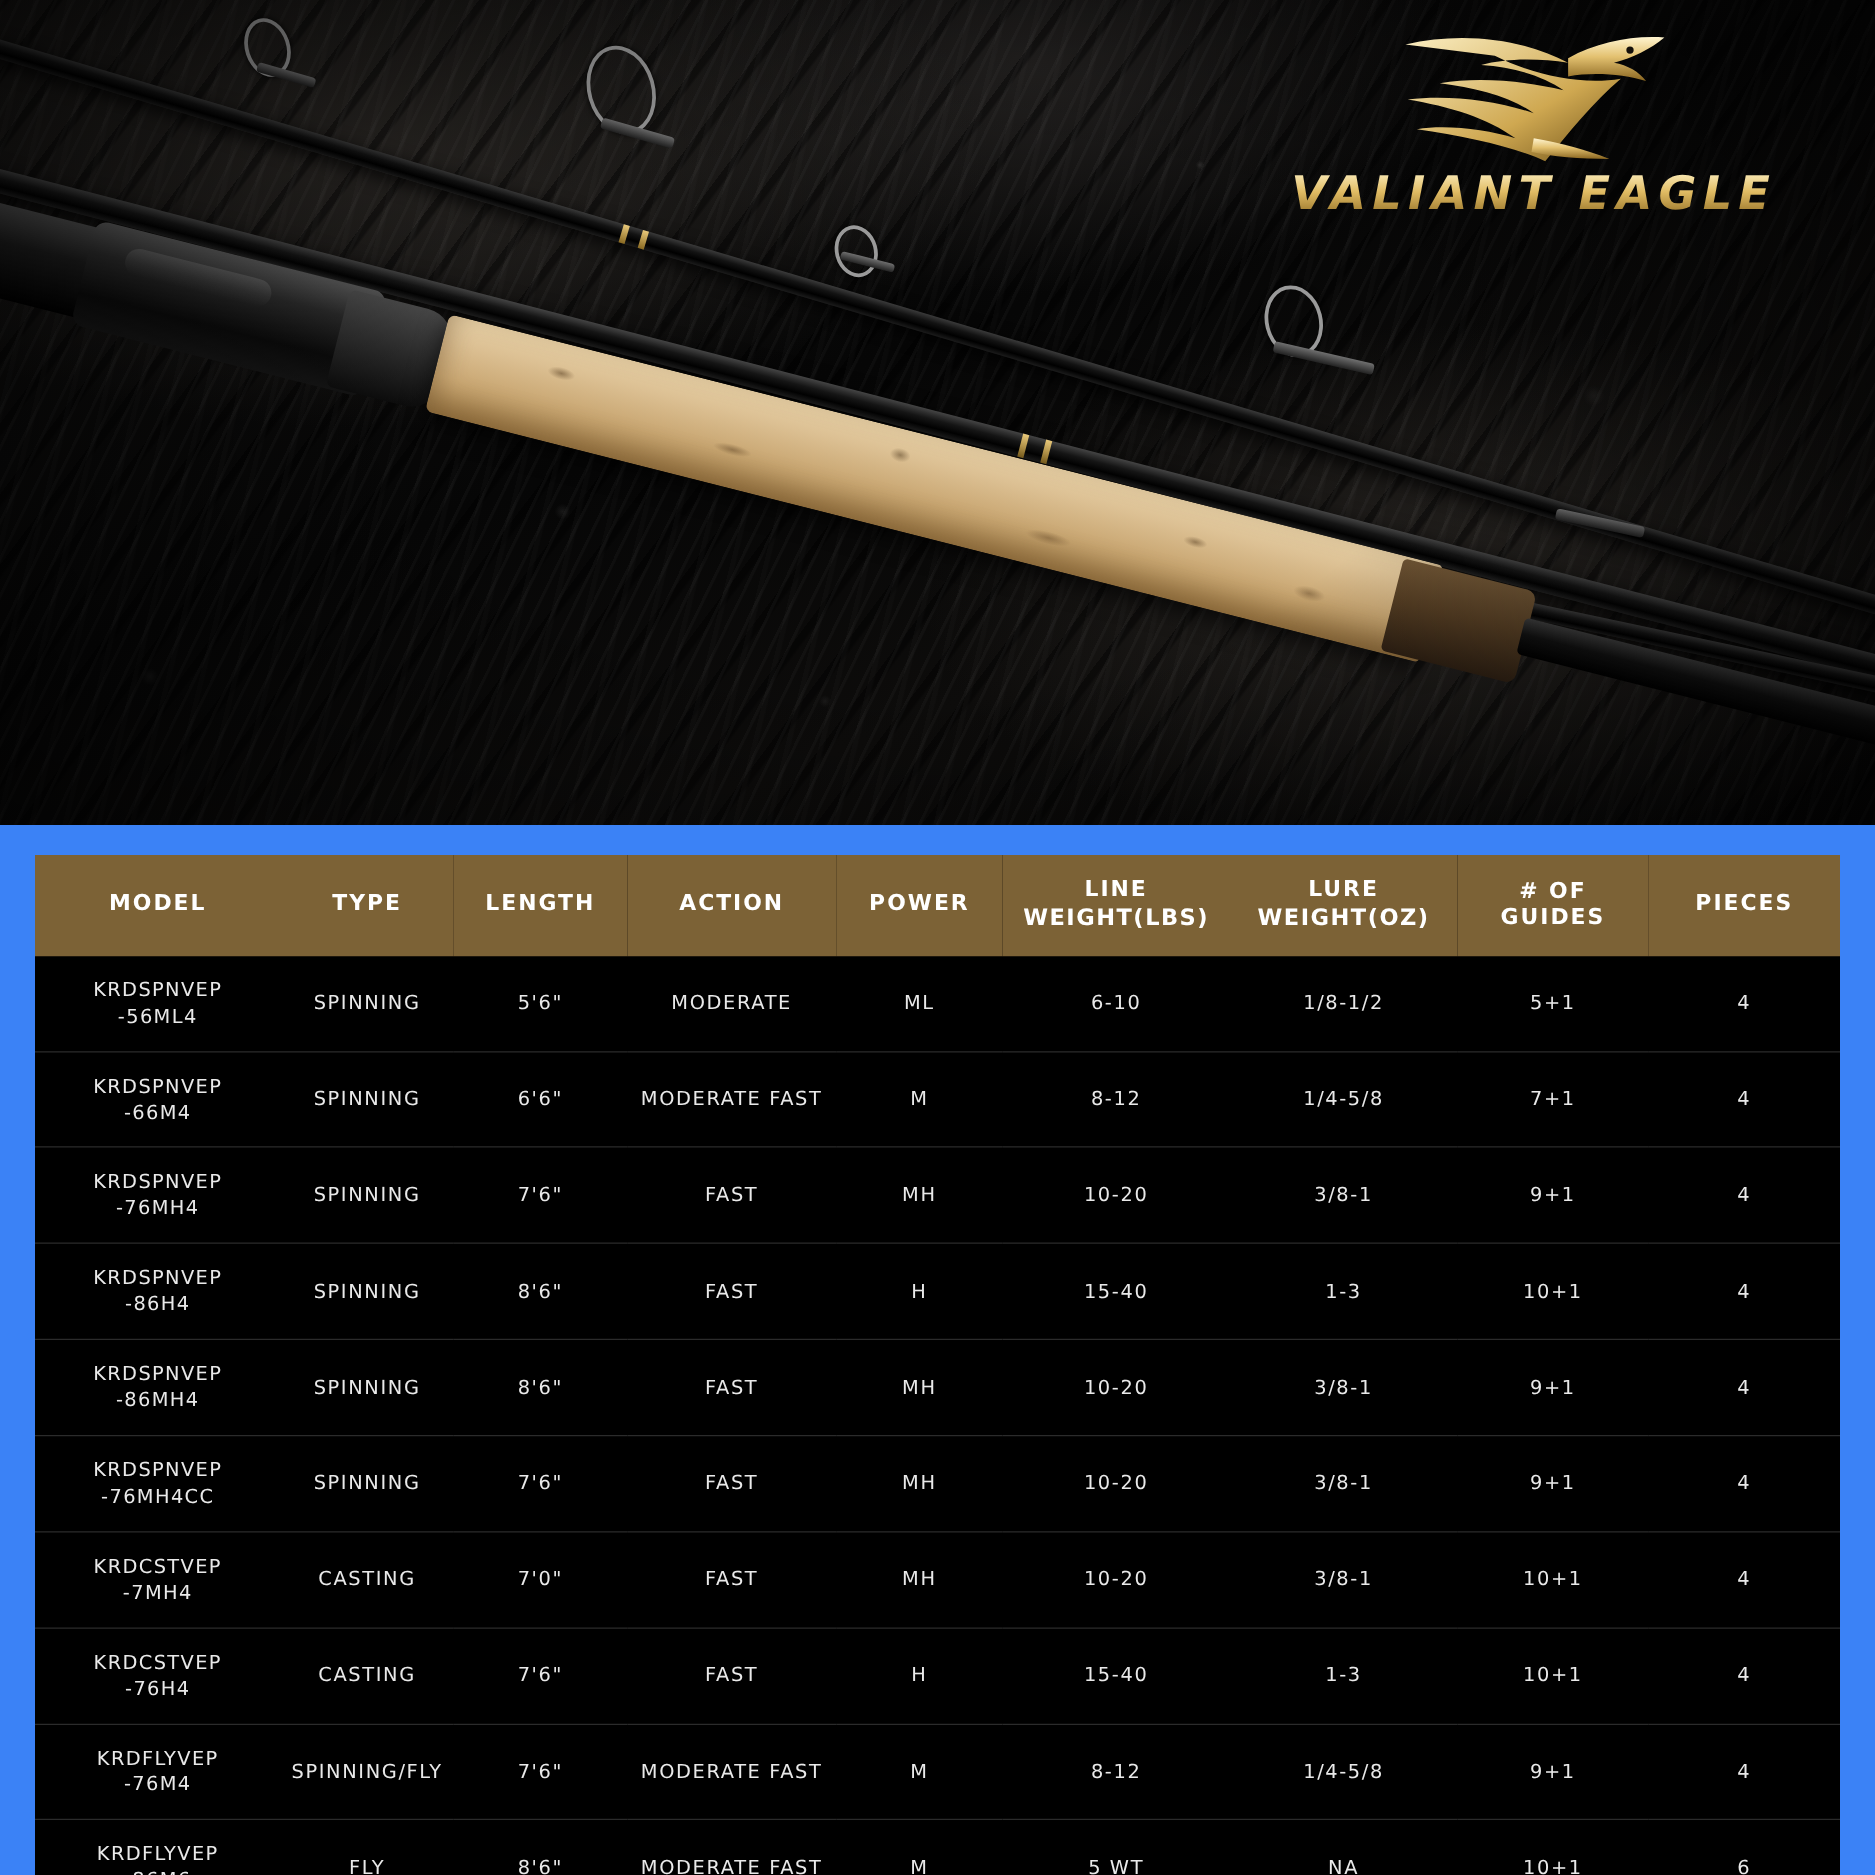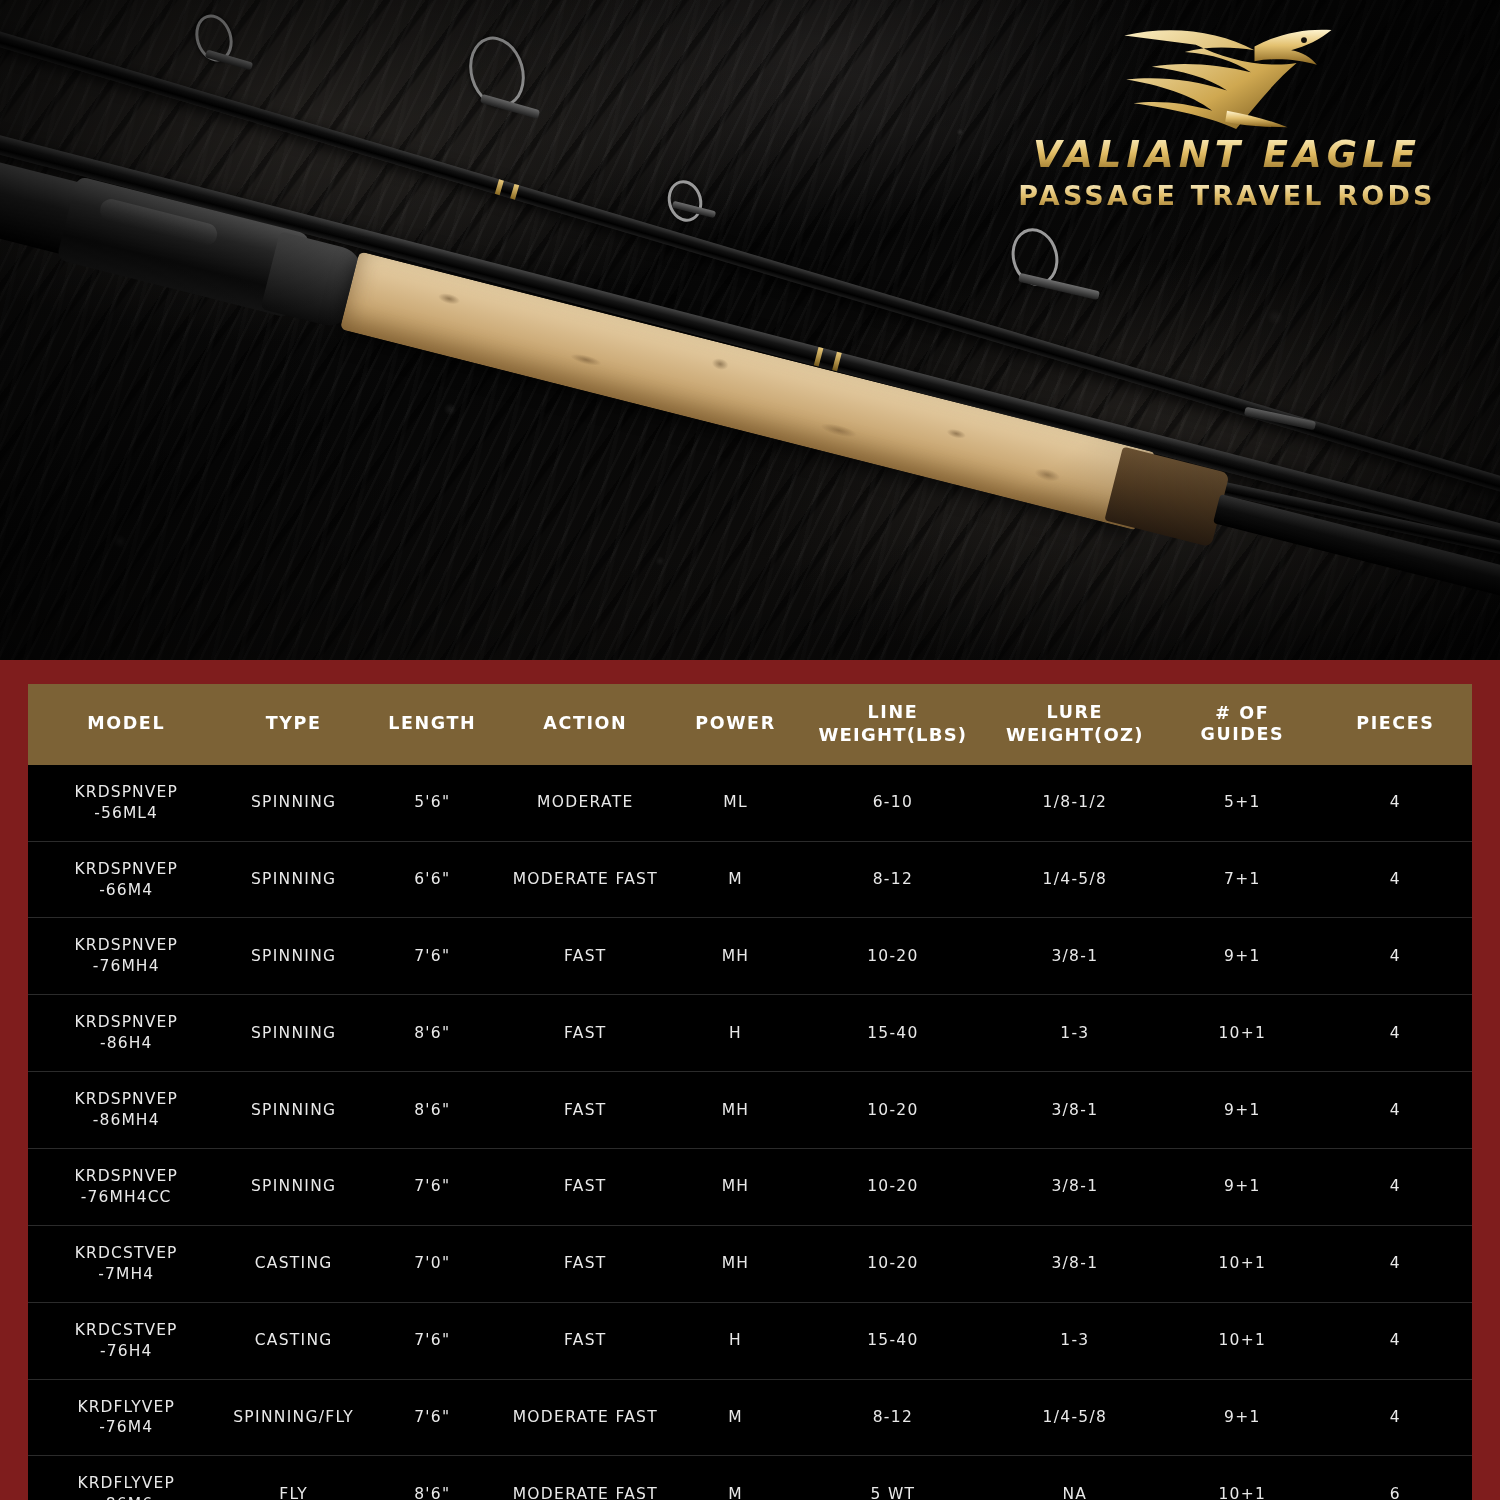--- a/index.html
+++ b/index.html
@@ -8,21 +8,21 @@
     height: 1500px;
     background: #000;
     font-family: "Liberation Sans", sans-serif;
     overflow: hidden;
   }
 
   .page {
     position: relative;
     width: 1500px;
     height: 1500px;
-    background: #7f1d1d;
+    background: #3b82f6;
   }
 
   
   .hero {
     position: relative;
     width: 1500px;
     height: 660px;
     overflow: hidden;
     background:
       radial-gradient(ellipse 700px 320px at 20% 18%, #2a2724 0%, rgba(10,9,8,0) 70%),
@@ -328,21 +328,20 @@
 
         <path d="M8 18 C 60 6, 112 14, 150 34 C 124 30, 96 30, 74 36 C 104 38, 128 46, 146 58 C 112 50, 72 46, 38 52 C 70 56, 100 64, 120 78 C 84 66, 44 62, 10 66 C 46 72, 80 82, 104 100 C 78 92, 44 88, 18 92 C 62 98, 104 108, 130 120 C 150 96, 172 68, 196 48 C 160 54, 118 44, 86 28 Z" fill="url(#gold2)"></path>
 
         <path d="M150 30 C 176 16, 206 10, 234 12 C 222 22, 206 30, 190 34 C 202 36, 212 42, 218 50 C 198 44, 172 42, 150 46 Z" fill="url(#gold)"></path>
 
         <circle cx="204" cy="23" r="3.2" fill="#15100a"></circle>
 
         <path d="M120 100 C 142 104, 166 110, 186 118 C 160 118, 136 116, 118 112 Z" fill="url(#gold)"></path>
       </svg>
       <div class="logo-title">VALIANT EAGLE</div>
-      <div class="logo-sub">PASSAGE TRAVEL RODS</div>
     </div>
   </div>
 
   <div class="table-wrap">
     <table>
       <colgroup>
         <col class="c-model">
           <col class="c-type">
           <col class="c-length">
           <col class="c-action">

